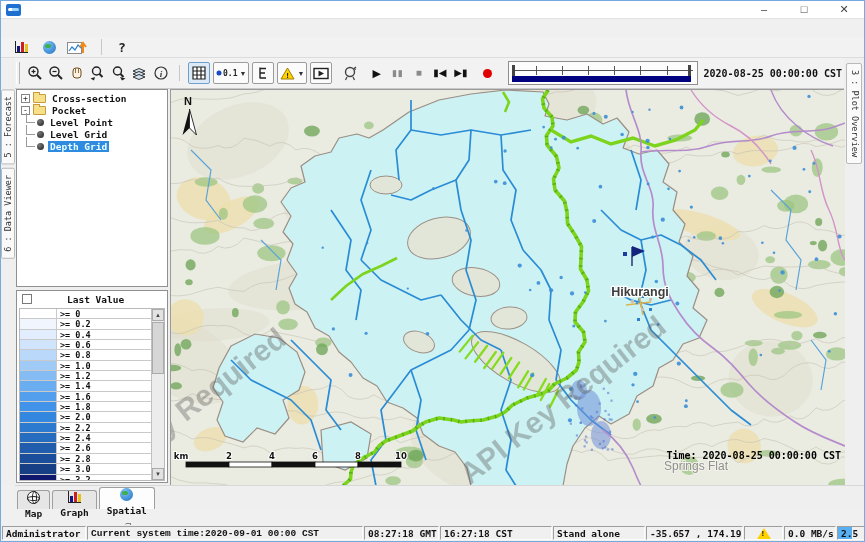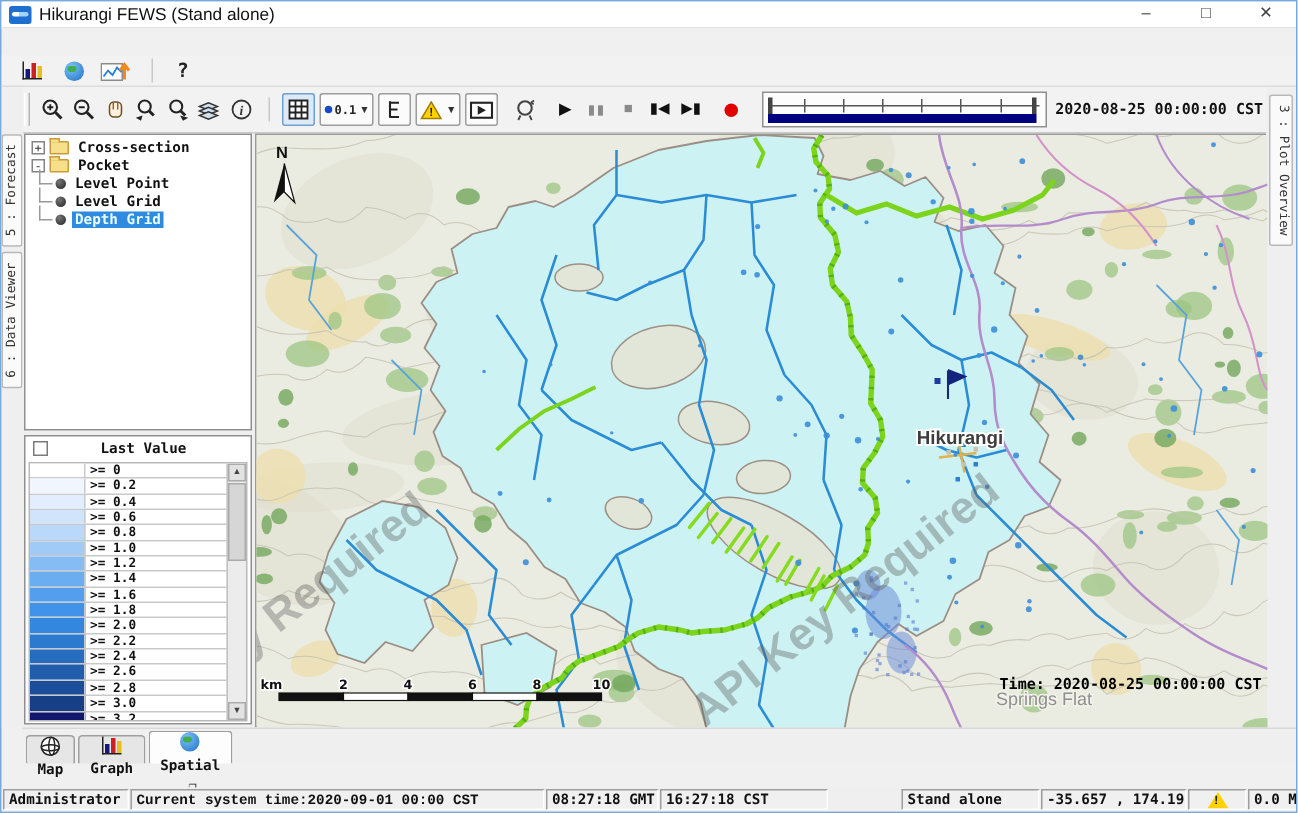--- a/index.html
+++ b/index.html
@@ -138,21 +138,20 @@
   .icon-bars i:nth-child(2){height:10px;background:#cf2020;}
   .icon-bars i:nth-child(3){height:8px;background:#e8c01c;}
 </style>
 </head>
 <body>
 
 <div class="window">
 
   <div class="titlebar">
     <span class="app-icon"></span>
-    <span class="title-text">Hikurangi FEWS  (Stand alone)</span>
     <span class="win-controls">
       <span class="win-btn">–</span>
       <span class="win-btn">□</span>
       <span class="win-btn">✕</span>
     </span>
   </div>
 
 
   <div class="toolbar1">
     <span class="tb1-btn">
@@ -809,21 +808,21 @@
       </span>
       <span class="status-cell" style="width: 276px; font-family: Liberation Mono, monospace;">
         <span class="cell-text">Current system time:2020-09-01 00:00 CST</span>
       </span>
       <span class="status-cell" style="width: 75px;">
         <span class="cell-text">08:27:18 GMT</span>
       </span>
       <span class="status-cell" style="width: 112px;">
         <span class="cell-text">16:27:18 CST</span>
       </span>
-      <span class="status-cell" style="width: 92px; margin-left: 48px;">
+      <span class="status-cell" style="width: 92px;">
         <span class="cell-text">Stand alone</span>
       </span>
       <span class="status-cell" style="width: 97px;">
         <span class="cell-text">-35.657 , 174.199</span>
       </span>
       <span class="status-cell" style="width: 39px; justify-content: center;">
         <span class="warn-tri" style="margin: 0px auto;"></span>
       </span>
       <span class="status-cell" style="width: 52px;">
         <span class="cell-text">0.0 MB/s</span>

